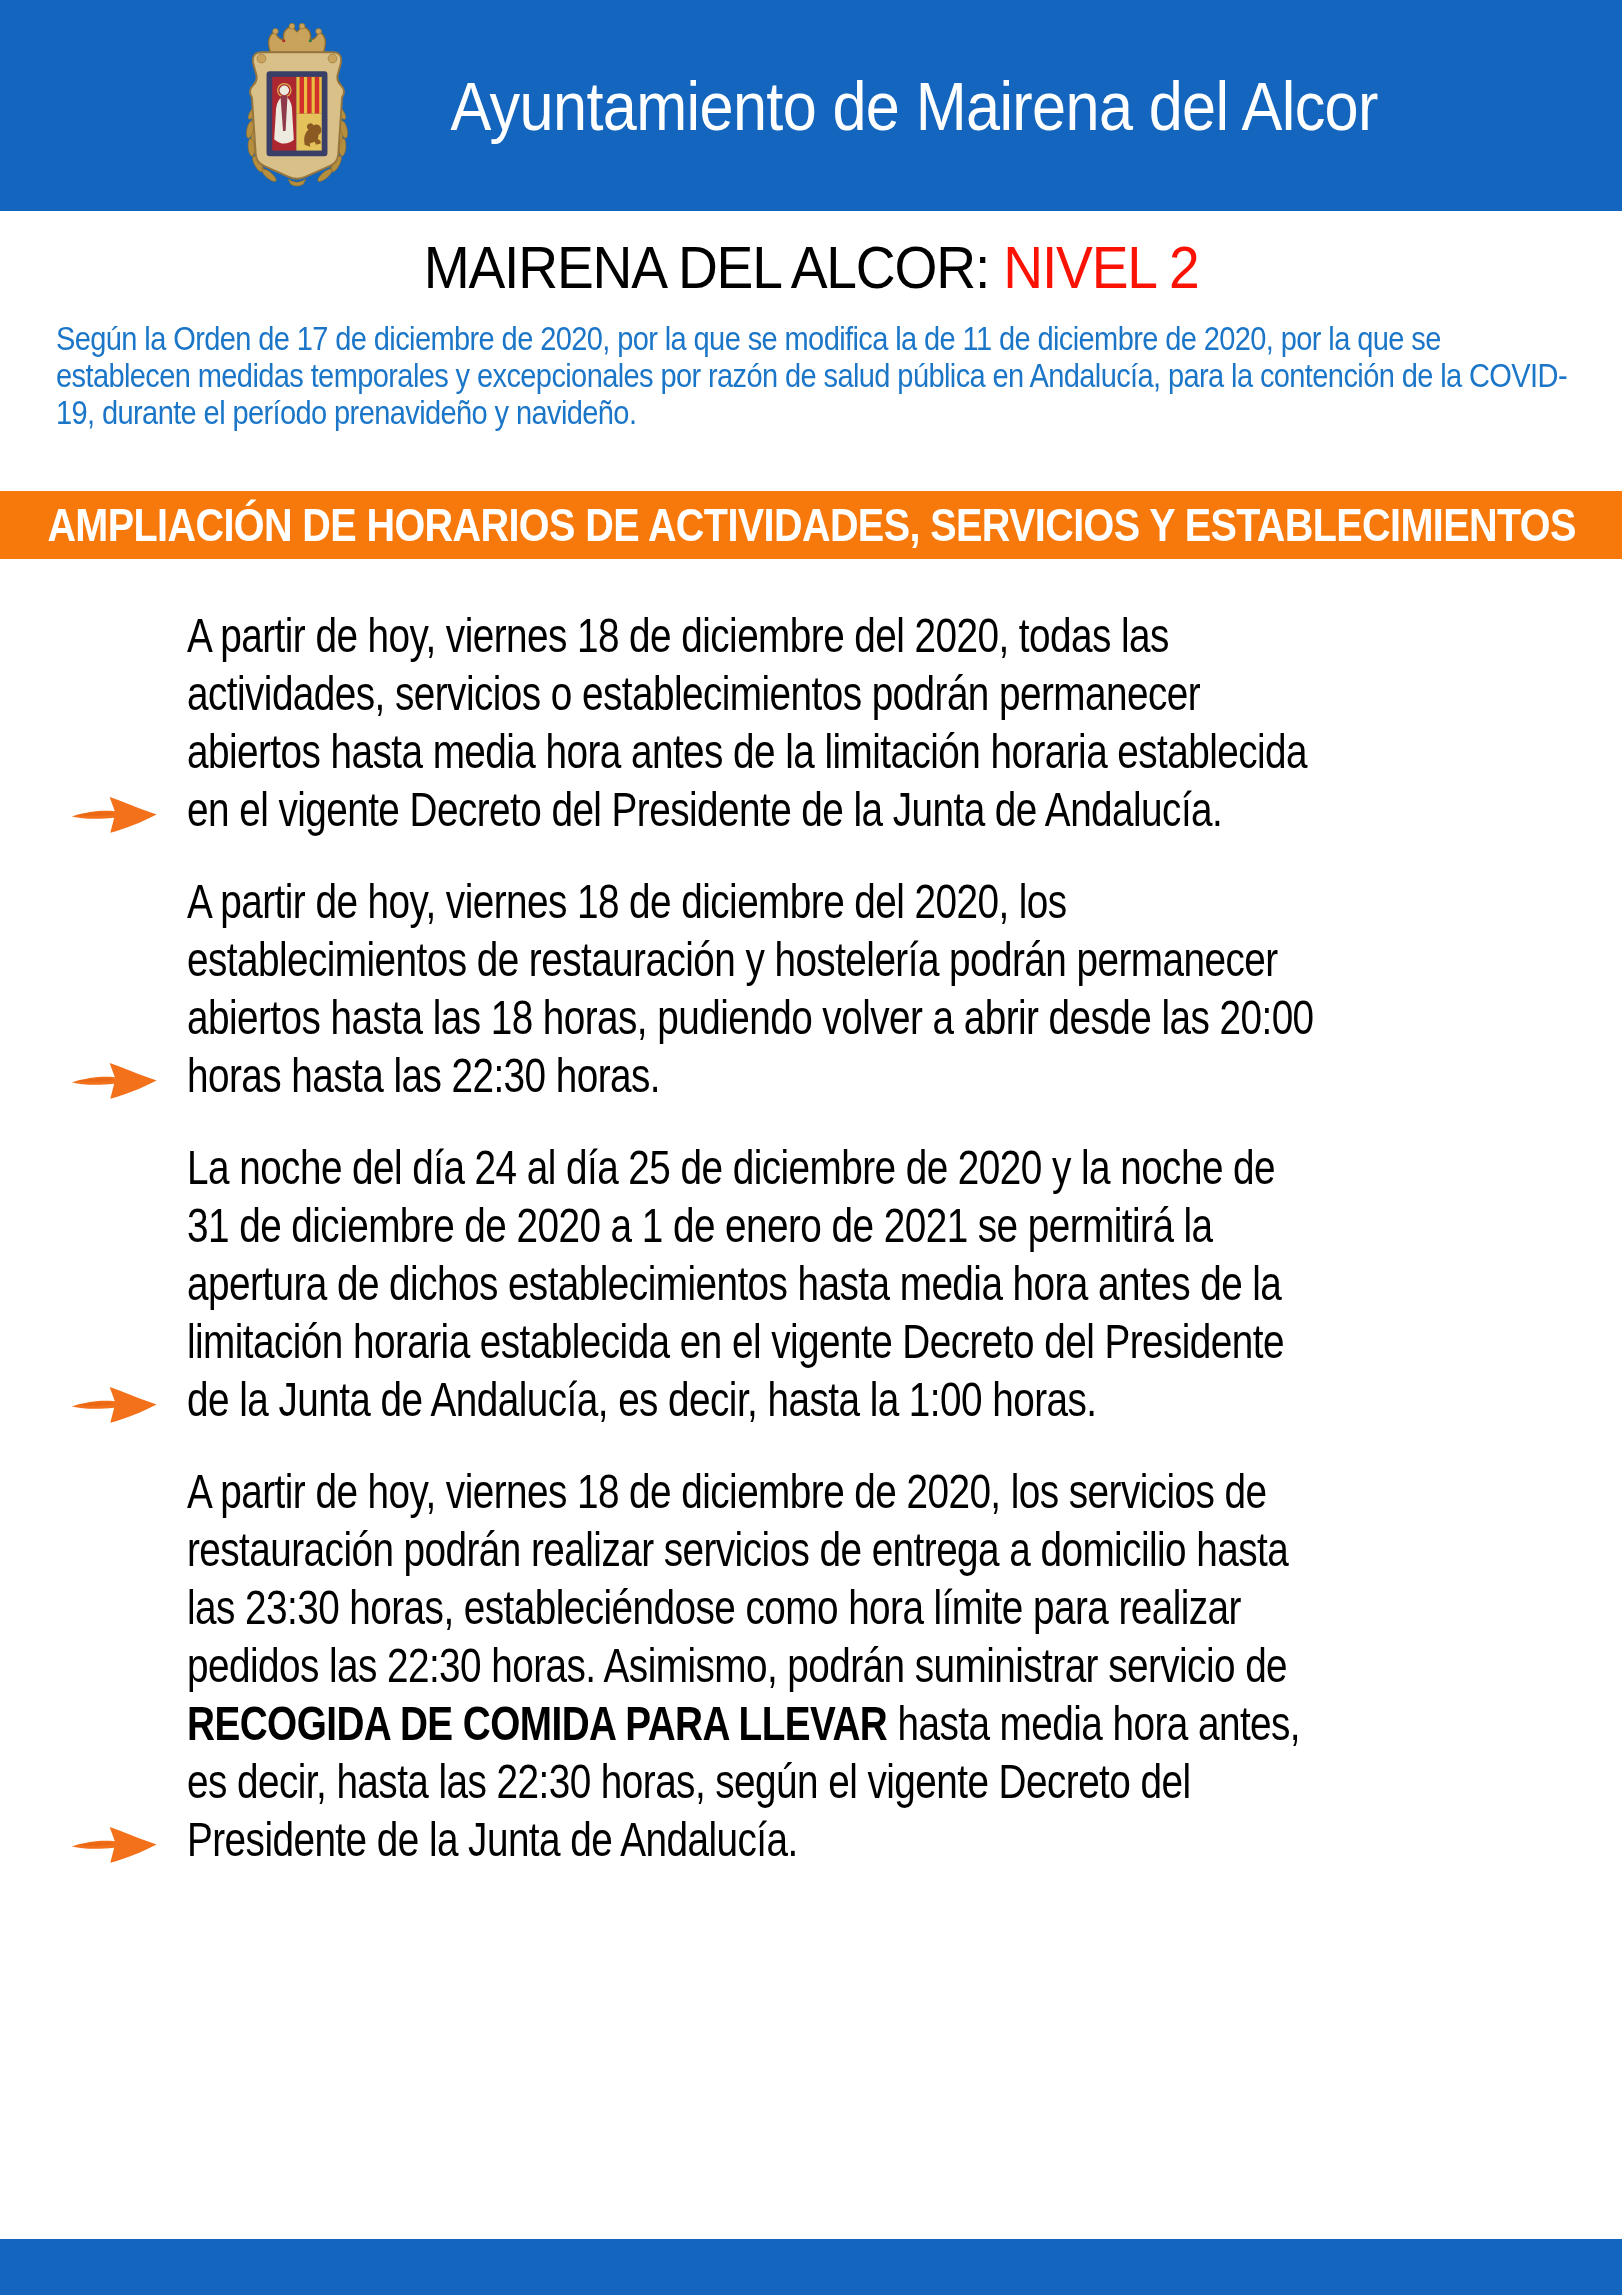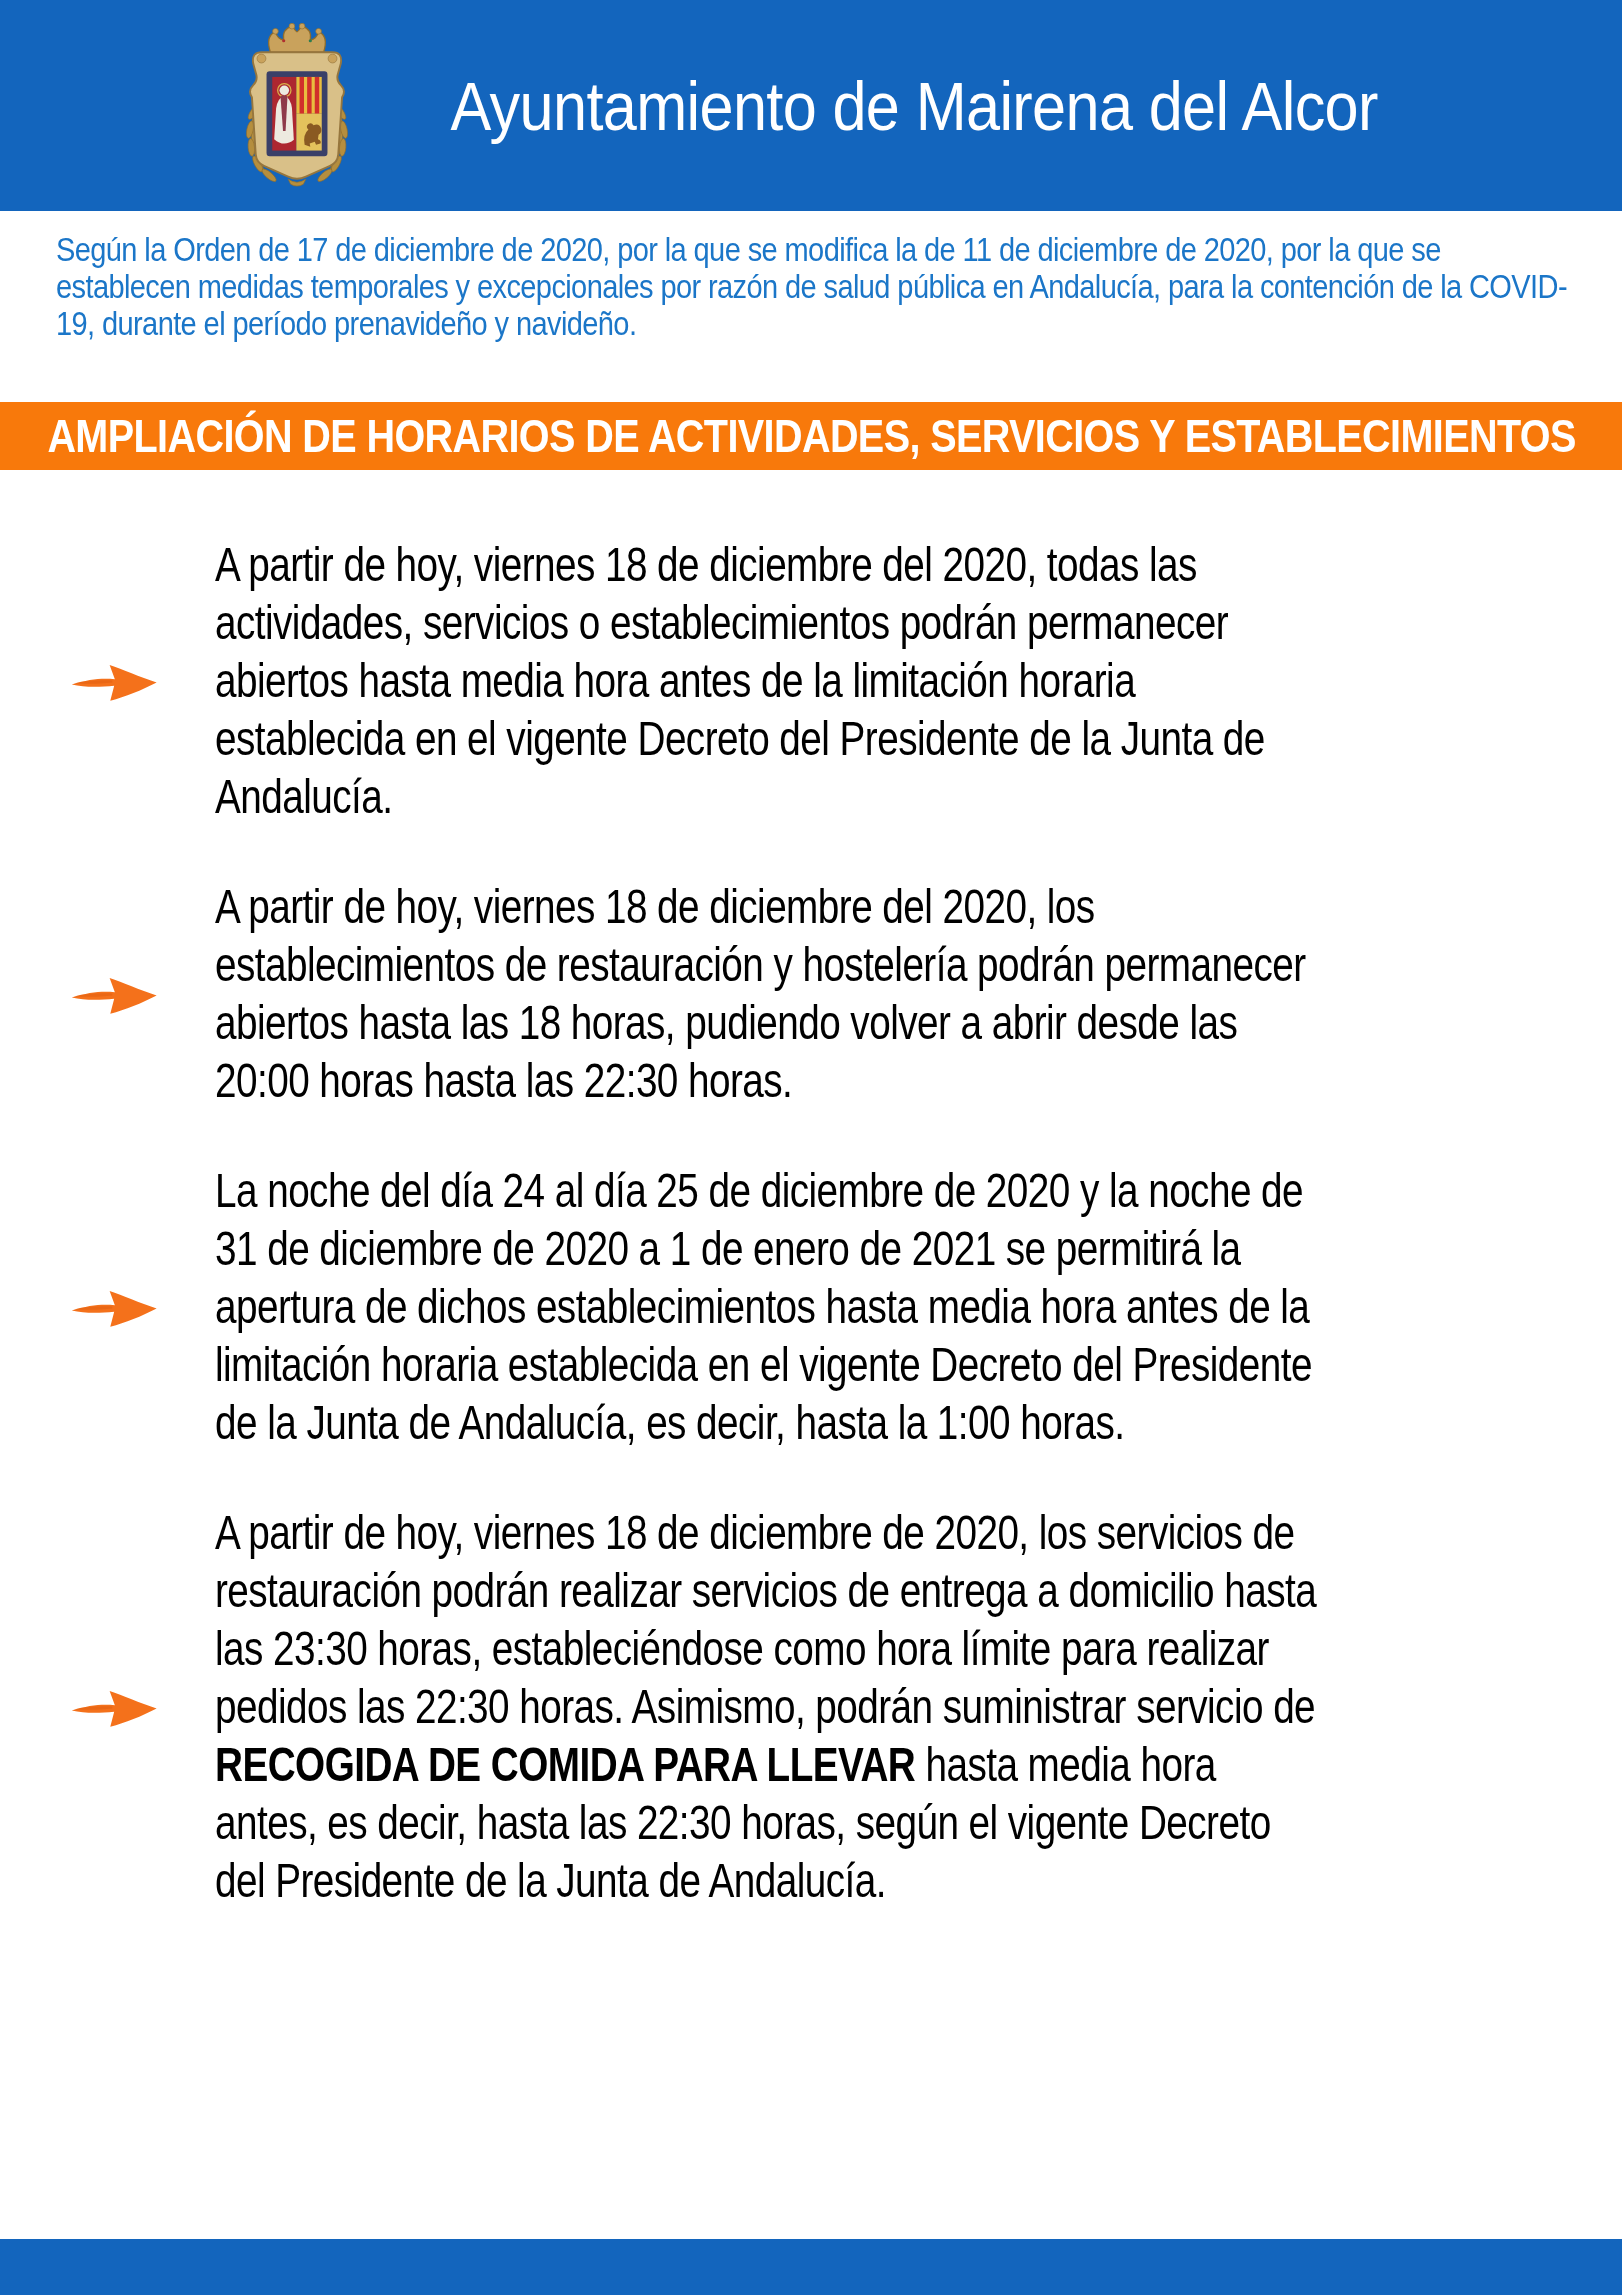--- a/index.html
+++ b/index.html
@@ -82,23 +82,22 @@
     transform-origin:center center;
   }
   #sections section:nth-of-type(1) .banner{margin-top:60px;justify-content:center;}
   #sections section:nth-of-type(2) .banner{margin-top:101px;}
   #sections section:nth-of-type(1) .bullets{padding-top:13px;}
   #sections section:nth-of-type(2) .bullets{}
 
   .bullets{padding-left:69px;}
   .bullet{
     display:flex;
-    align-items:center;
-    margin-top:52px;
-    gap:28px;
+    align-items:flex-end;
+    margin-top:34px;
   }
   .arrow{
     width:93px;height:47px;
     flex:0 0 auto;
     margin-right:25px;
     margin-top:6.5px;
   }
   .bullet-text{
     font-size:49px;
     line-height:58px;
@@ -167,20 +166,21 @@
 
       <rect x="99" y="143" width="40" height="58" fill="#E4C25C"></rect>
       <path d="M112 192 q-3 -16 6 -24 q-5 -5 0 -9 q5 -3 8 2 q9 -4 12 5 q2 7 -4 10 l-1 7 q6 2 4 7 l-7 2 l-2 -5 l-8 3 l1 5 Z" fill="#8A5A22"></path>
     </g>
   </svg>
   <div class="header-title">Ayuntamiento de Mairena del Alcor</div>
 </header>
 
 <main>
   <h1 class="main-title">
+    <span class="t-line"><span class="scale"><span>MAIRENA DEL ALCOR: </span><span class="red">NIVEL 2</span></span></span>
   </h1>
 
   <p class="intro">Según la Orden de 17 de diciembre de 2020, por la que se modifica la de 11 de diciembre de 2020, por la que se establecen medidas temporales y excepcionales por razón de salud pública en Andalucía, para la contención de la COVID-19, durante el período prenavideño y navideño.</p>
 
   <div id="sections">
   <section>
     <div class="banner">
       <span class="banner-text">AMPLIACIÓN DE HORARIOS DE ACTIVIDADES, SERVICIOS Y ESTABLECIMIENTOS</span>
     </div>
     <div class="bullets">

